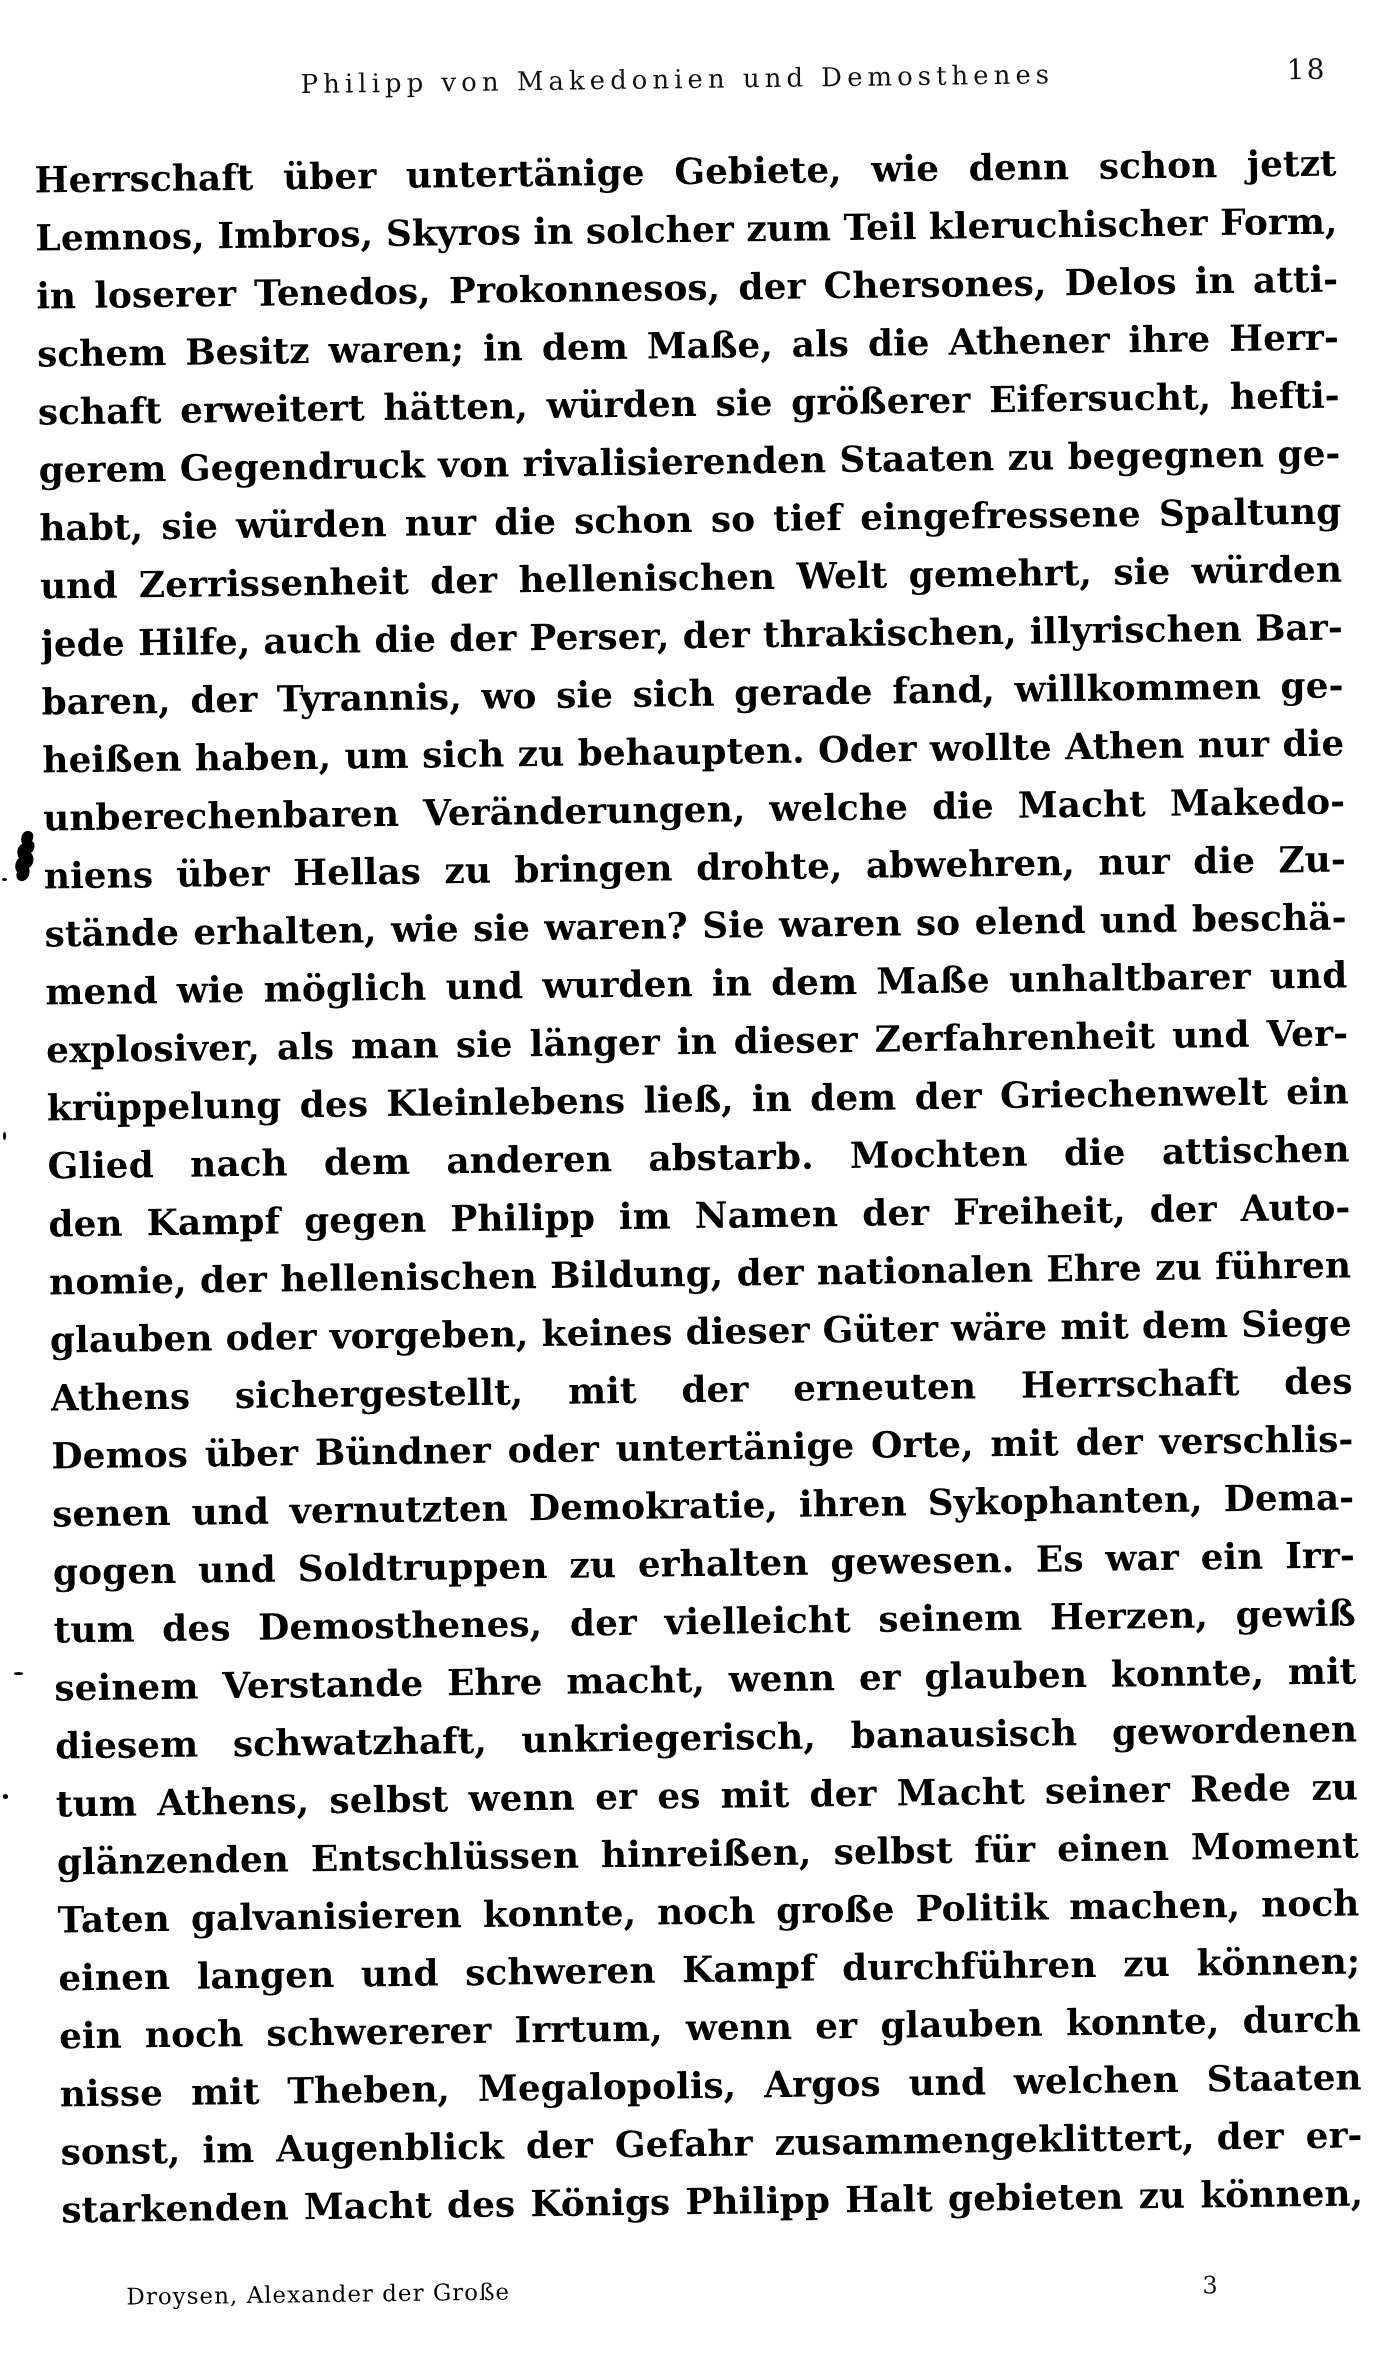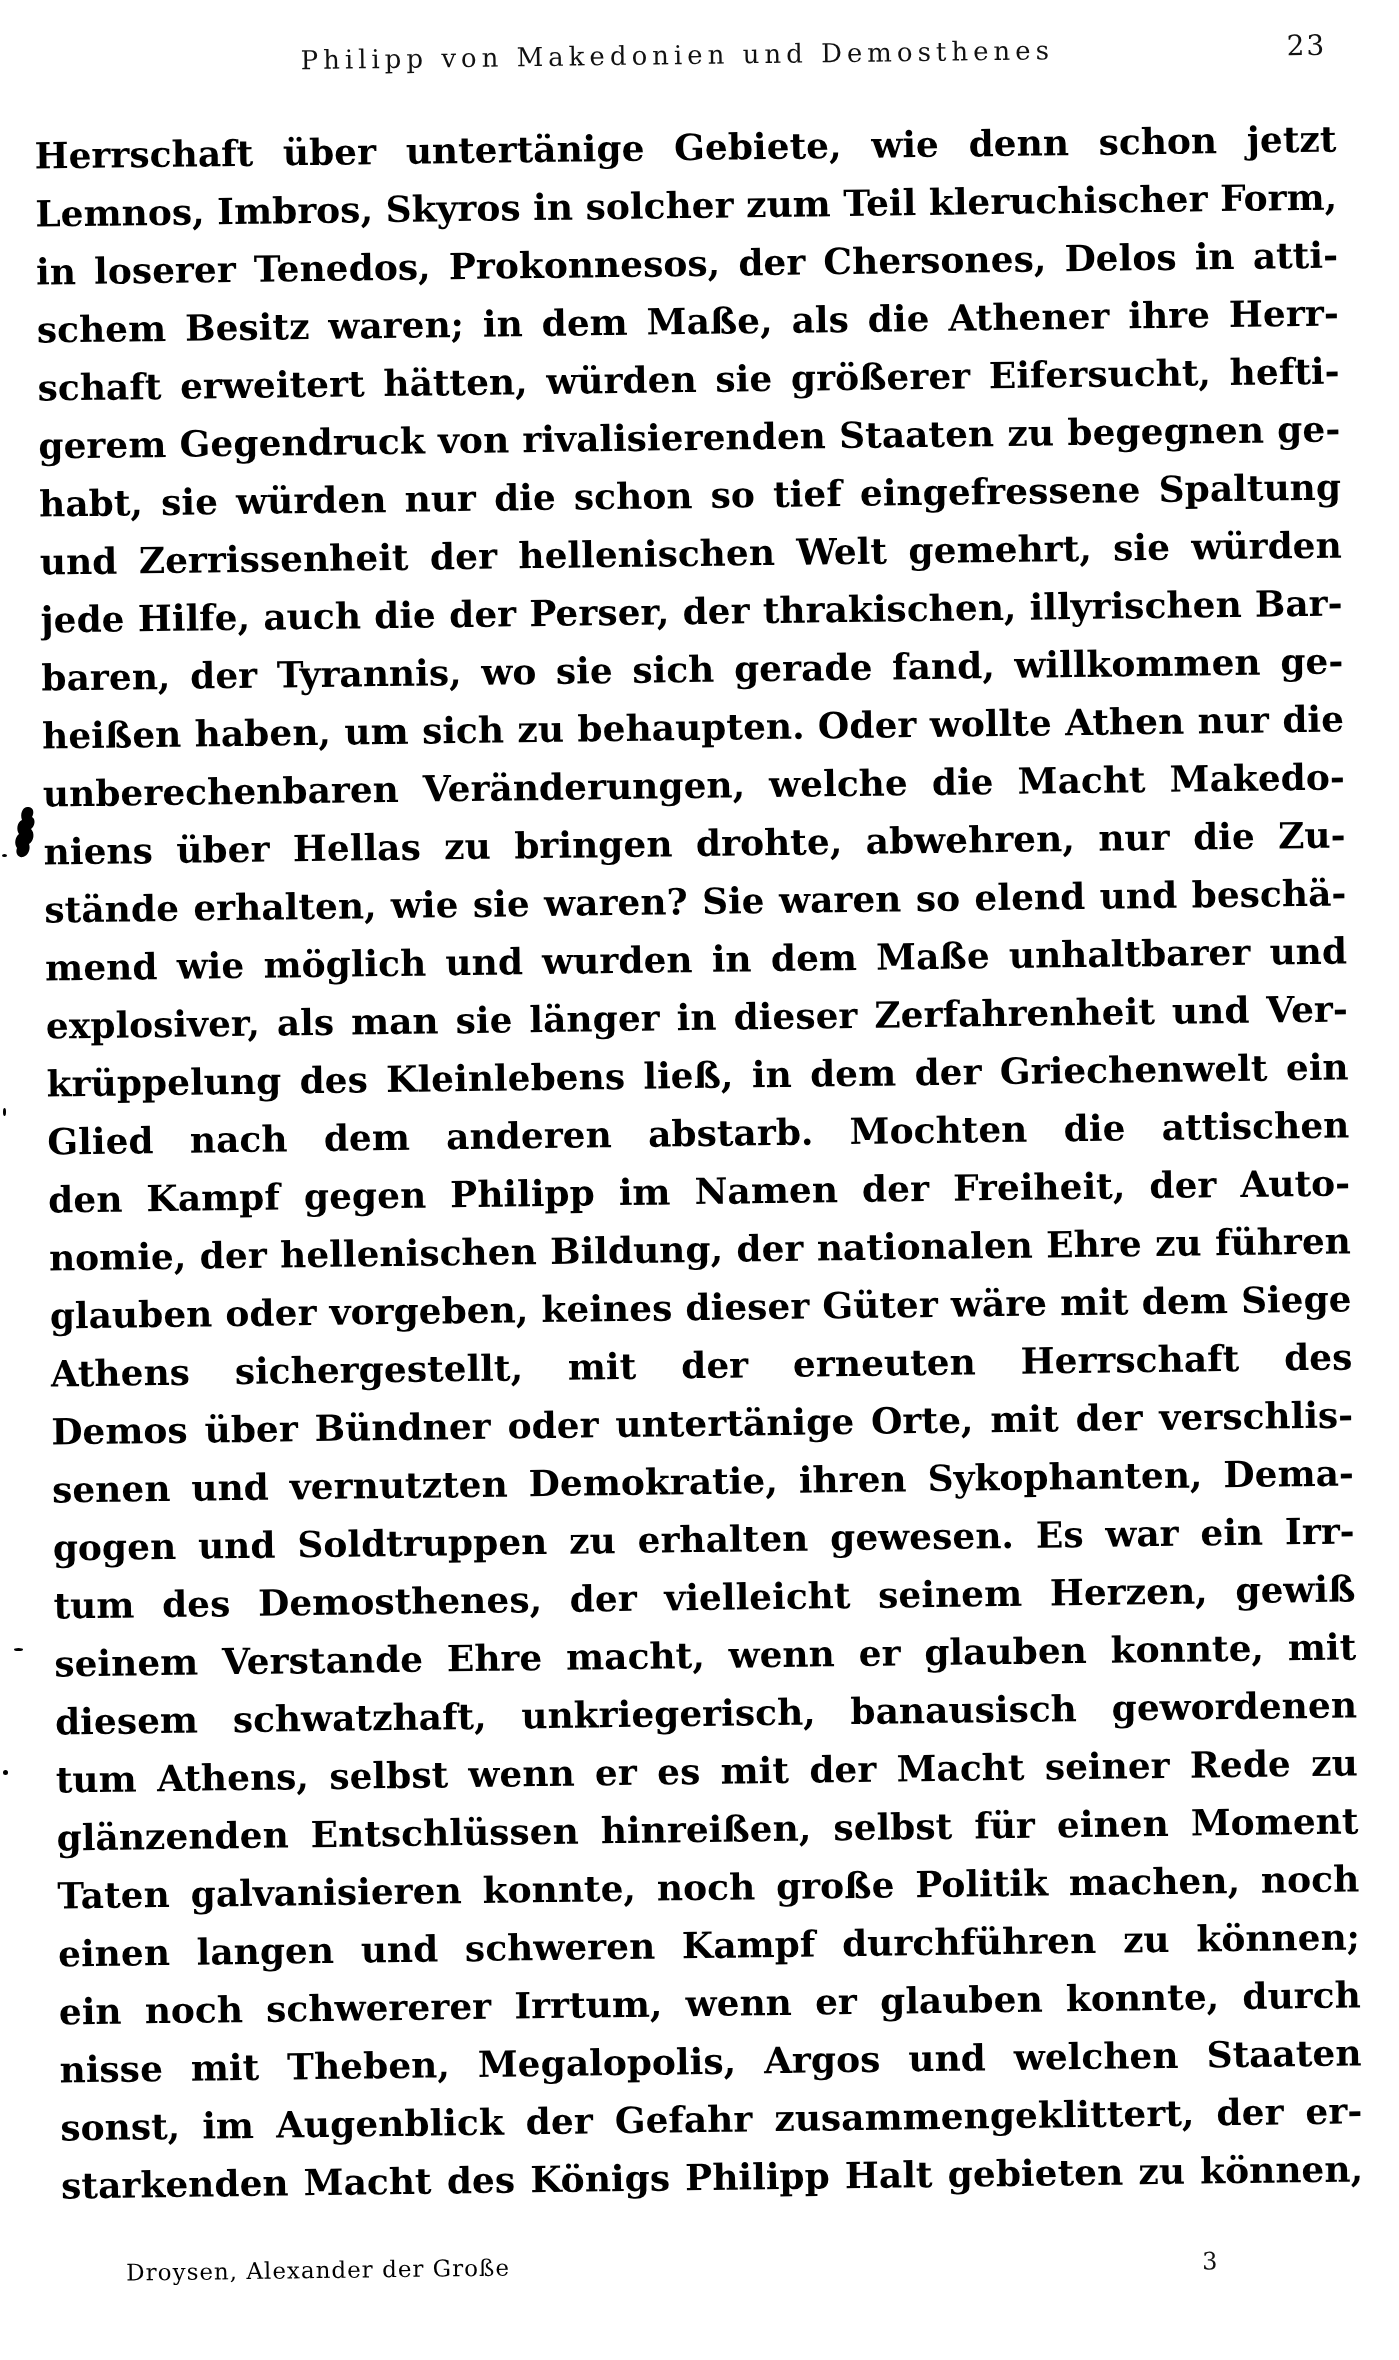--- a/index.html
+++ b/index.html
@@ -11,20 +11,21 @@
     height: 2360px;
     position: relative;
     overflow: hidden;
     background: #ffffff;
     color: #000000;
     font-family: "DejaVu Serif", serif;
   }
   .page {
     position: absolute;
     inset: 0;
+    margin-top: 24px;
   }
   
   .scan {
     position: absolute;
     inset: 0;
     transform: rotate(-0.75deg);
     transform-origin: 50% 50%;
   }
   .running-title {
     position: absolute;
@@ -105,21 +106,21 @@
 </style>
 </head>
 <body>
 
 <div class="page">
 
   <div class="scan">
 
     <div class="running-title">Philipp von Makedonien und Demosthenes</div>
 
-    <div class="page-number">23</div>
+    <div class="page-number">18</div>
 
     <div class="body-text">
         <div class="line">Herrschaft über untertänige Gebiete, wie denn schon jetzt Samos,</div>
         <div class="line">Lemnos, Imbros, Skyros in solcher zum Teil kleruchischer Form,</div>
         <div class="line">in loserer Tenedos, Prokonnesos, der Chersones, Delos in atti-</div>
         <div class="line">schem Besitz waren; in dem Maße, als die Athener ihre Herr-</div>
         <div class="line">schaft erweitert hätten, würden sie größerer Eifersucht, hefti-</div>
         <div class="line">gerem Gegendruck von rivalisierenden Staaten zu begegnen ge-</div>
         <div class="line">habt, sie würden nur die schon so tief eingefressene Spaltung</div>
         <div class="line">und Zerrissenheit der hellenischen Welt gemehrt, sie würden</div>

